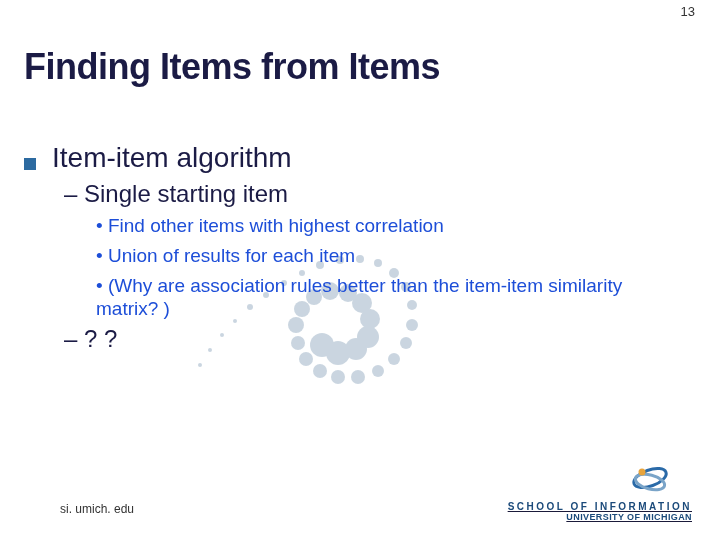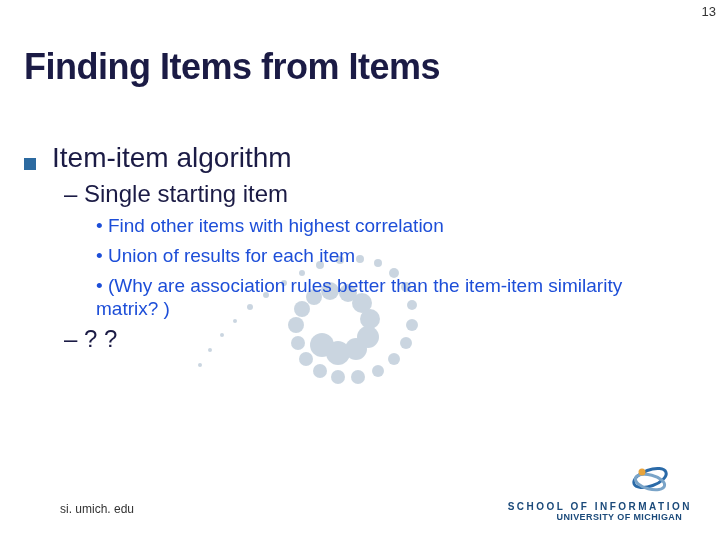--- a/index.html
+++ b/index.html
@@ -6,21 +6,21 @@
   html, body { width: 720px; height: 540px; overflow: hidden; }
   body {
     font-family: Arial, Helvetica, sans-serif;
     background: #ffffff;
     color: #1a1a3a;
     position: relative;
   }
   .page-num {
     position: absolute;
     top: 4px;
-    right: 4px;
+    right: 25px;
     font-size: 13px;
     color: #333;
   }
   .title {
     position: absolute;
     top: 46px;
     left: 24px;
     font-size: 36px;
     font-weight: 700;
     color: #1b1b45;
@@ -81,21 +81,22 @@
     position: absolute;
     bottom: 24px;
     left: 60px;
     font-size: 12px;
     color: #333;
   }
   .footer-brand {
     position: absolute;
     bottom: 18px;
     right: 28px;
-    text-align: center;
+    text-align: right;
+    text-decoration: underline;
   }
   .brand-line1 {
     font-size: 10px;
     letter-spacing: 2.5px;
     color: #1b4a7a;
     font-weight: 700;
   }
   .brand-line2 {
     font-size: 9px;
     letter-spacing: 0.4px;

